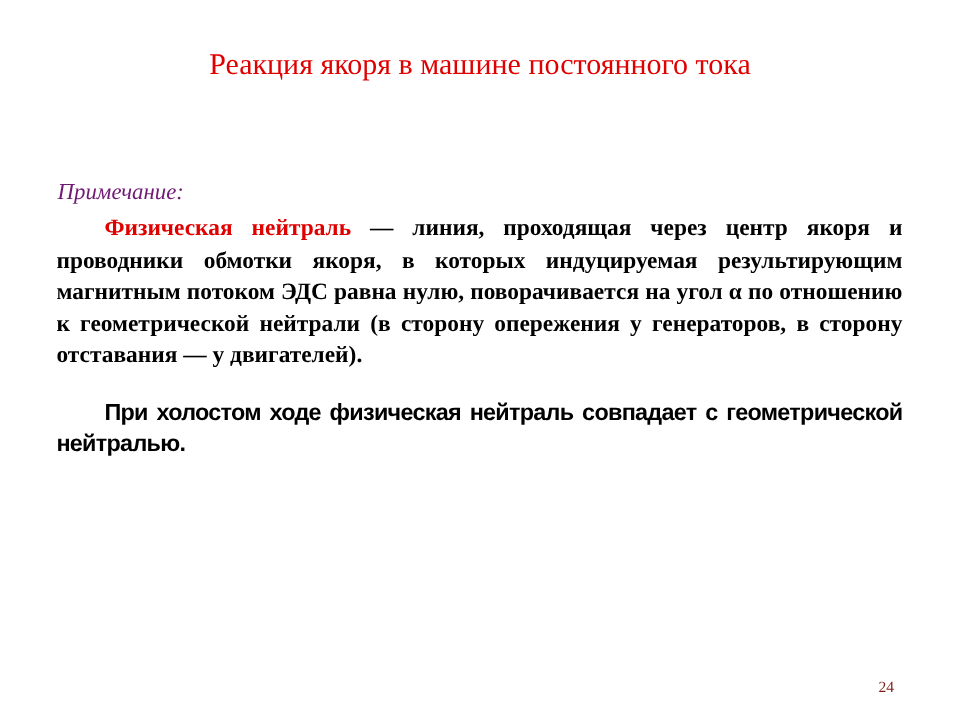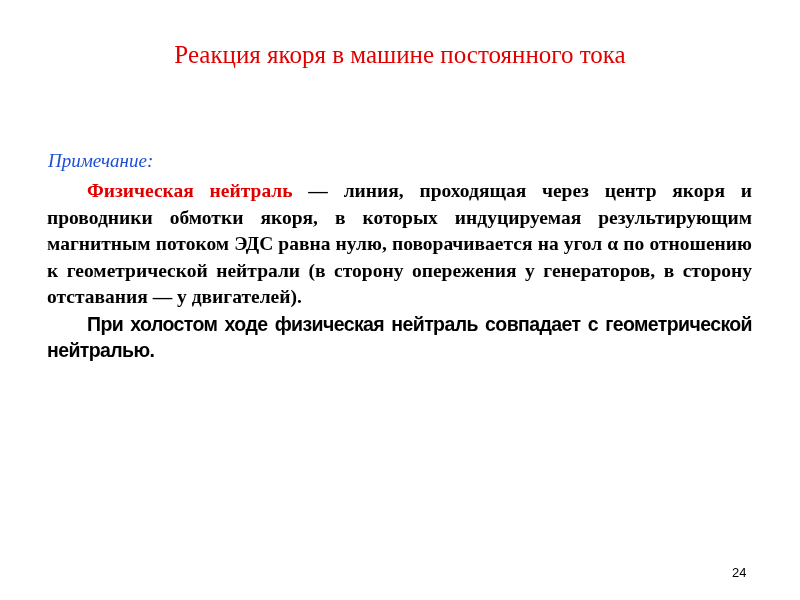--- a/index.html
+++ b/index.html
@@ -29,51 +29,51 @@
     font-size: 25px;
     color: #e00000;
     line-height: 34px;
   }
   .note-label {
     position: absolute;
     left: 48px;
     top: 149px;
     font-size: 19px;
     font-style: italic;
-    color: #1d4ed8;
+    color: #701a75;
     line-height: 24px;
   }
   .body-text {
     position: absolute;
     left: 47px;
     top: 178px;
     width: 705px;
     font-size: 19.5px;
     color: #000000;
     line-height: 26.5px;
     text-align: justify;
   }
   .body-text p {
     margin: 0;
     text-indent: 40px;
     font-weight: bold;
   }
   .body-text p + p {
-    margin-top: 0;
+    margin-top: 20px;
   }
   .hl {
     color: #e00000;
   }
   .page-num {
     position: absolute;
     left: 732px;
     top: 565px;
-    font-family: Liberation Sans, sans-serif;
+    font-family: Liberation Serif, serif;
     font-size: 13px;
-    color: #000000;
+    color: #7f1d1d;
   }
   .narrow {
     font-family: "Liberation Sans", sans-serif;
     font-stretch: condensed;
     letter-spacing: -0.6px;
   }
 </style>
 </head>
 <body>
 

